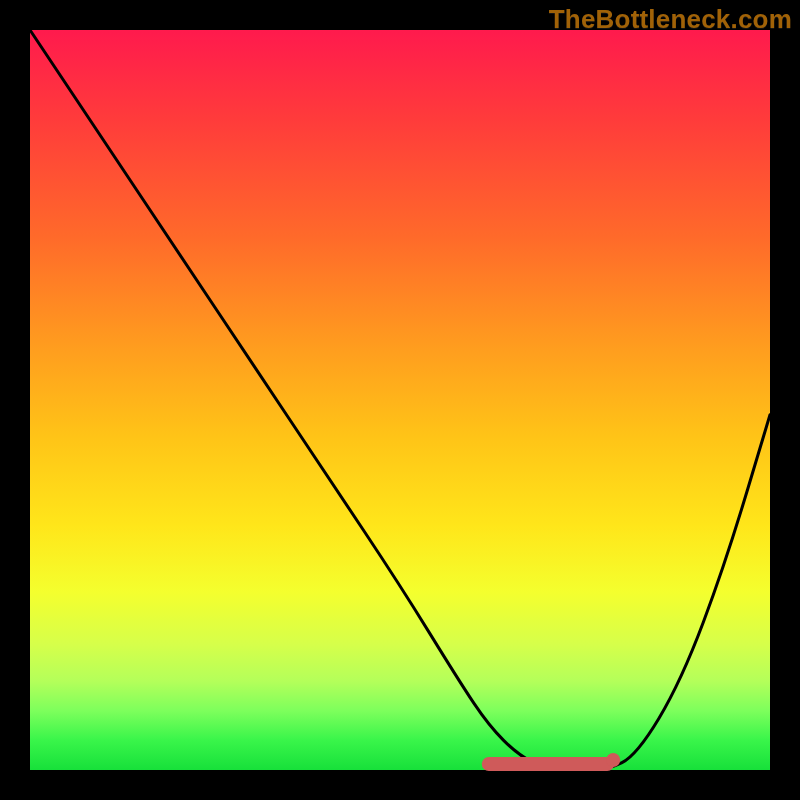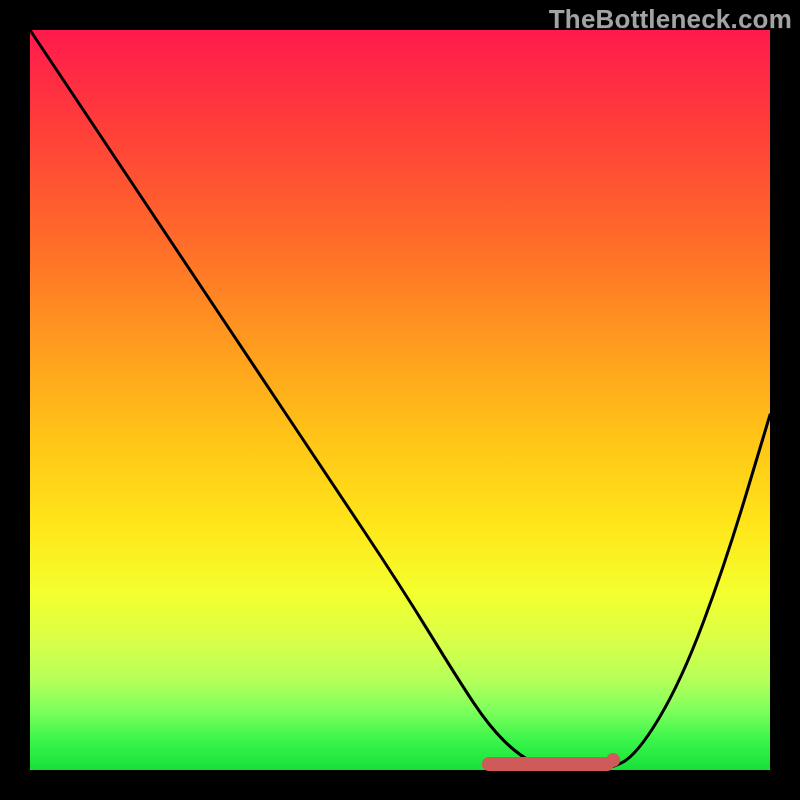--- a/index.html
+++ b/index.html
@@ -39,21 +39,21 @@
       #b4ff5a 88%,
       #7dff5c 92%,
       #39f54a 96%,
       #17e03a 100%
     );
   }
   .watermark {
     position: absolute;
     top: 4px;
     right: 8px;
-    color: #a3a3a3;
+    color: #a16207;
     font-size: 26px;
     font-weight: 600;
     letter-spacing: 0.2px;
     text-shadow: 0 1px 0 rgba(255,255,255,0.08);
     user-select: none;
   }
   svg.curve {
     position: absolute;
     left: 30px;
     top: 30px;

